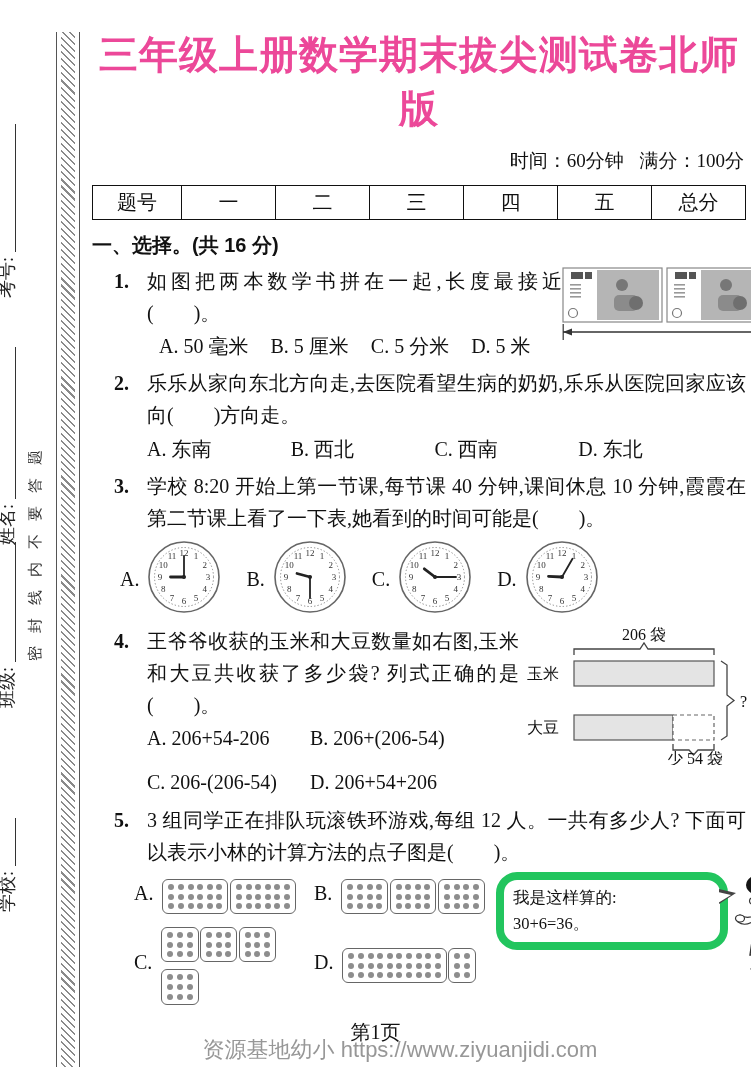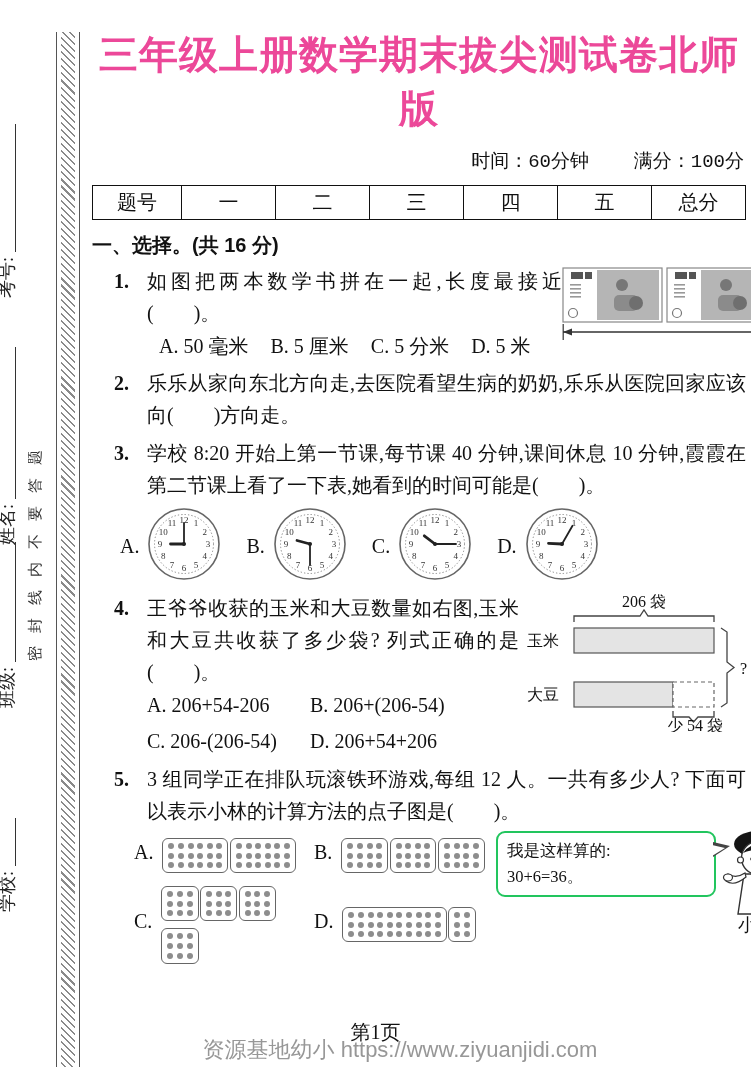--- a/index.html
+++ b/index.html
@@ -24,38 +24,38 @@
         transform:rotate(-90deg);display:flex;align-items:center;justify-content:center;
         background:#fff;font-size:15px;letter-spacing:13px;color:#333;white-space:nowrap;}
 
   
   .main{position:absolute;left:92px;top:0;width:654px;}
   .title{margin-top:28px;text-align:center;font-family:"Liberation Sans","DejaVu Sans",sans-serif;
          font-weight:bold;font-size:39px;letter-spacing:1px;color:#ec4899;}
   .subtitle{margin-top:11px;text-align:center;font-family:"Liberation Sans","DejaVu Sans",sans-serif;
          font-weight:bold;font-size:23px;}
   .meta{margin-top:12px;text-align:right;font-size:19px;padding-right:2px;}
-  .meta span{margin-left:40px;font-family:Liberation Mono, monospace;}
+  .meta span{margin-left:11px;}
 
   table.score{margin-top:11px;width:100%;border-collapse:collapse;table-layout:fixed;}
   table.score td{border:1.6px solid #111;height:33px;text-align:center;font-size:20px;padding:0;}
   table.score td:first-child{width:88px;}
 
   .section-heading{margin-top:12px;font-family:"Liberation Sans","DejaVu Sans",sans-serif;
          font-weight:bold;font-size:20px;}
 
   .q{margin-top:6px;padding-left:22px;}
   .q-line{display:flex;}
   .qnum{flex:none;width:33px;font-weight:bold;font-size:20px;line-height:32px;}
   .qtext{flex:1;font-size:20px;line-height:32px;text-align:justify;}
   .opts-inline{margin-top:2px;margin-left:45px;display:flex;gap:22px;font-size:20px;line-height:30px;}
   .opts-grid4{margin-top:3px;margin-left:33px;display:grid;grid-template-columns:repeat(4,1fr);
               width:575px;font-size:20px;line-height:30px;}
   .q4-opts{margin-top:2px;margin-left:33px;display:grid;grid-template-columns:163px auto;
-              row-gap:5px;font-size:20px;line-height:31px;}
+              row-gap:13px;font-size:20px;line-height:31px;}
 
   
   .q1-flex{display:flex;align-items:flex-start;}
   .q1-left{width:448px;flex:none;}
   .q1-img{flex:1;padding-top:2px;}
 
   
   .clock-row{margin-top:6px;margin-left:6px;display:flex;gap:25px;align-items:center;}
   .clock-item{display:flex;align-items:center;gap:8px;font-size:20px;}
   .clock-item svg text{font-size:9px;fill:#333;text-anchor:middle;font-family:"Liberation Serif",serif;}
@@ -70,21 +70,21 @@
   .q4svg .bard{fill:#fff;stroke:#666;stroke-width:1.2px;stroke-dasharray:4,3;}
 
   
   .q5-body{display:flex;margin-top:4px;margin-left:20px;align-items:flex-start;}
   .dots-grid{display:grid;grid-template-columns:180px 178px;row-gap:6px;flex:none;}
   .dot-item{display:flex;align-items:center;gap:9px;font-size:20px;}
   .dotbox{display:inline-grid;gap:3.6px;padding:4px 5px;border:1.5px solid #666;border-radius:6px;
           margin-right:1.5px;background:#fff;}
   .dotbox i{width:6px;height:6px;border-radius:50%;background:#8d8d8d;display:block;}
   .bubble-area{display:flex;align-items:flex-start;margin-left:4px;position:relative;}
-  .bubble{position:relative;width:198px;border:2px solid #22c55e;border-radius:9px;padding:5px 9px;
+  .bubble{position:relative;width:198px;border:8px solid #22c55e;border-radius:21px;padding:5px 9px;
           font-size:16.5px;line-height:26px;background:#fff;}
   .bubble::before{content:"";position:absolute;right:-16px;top:9px;border-style:solid;
           border-width:4px 0 11px 17px;border-color:transparent transparent transparent #444;}
   .bubble::after{content:"";position:absolute;right:-11px;top:12px;border-style:solid;
           border-width:3px 0 8px 13px;border-color:transparent transparent transparent #fff;}
   .xiaolin{display:flex;flex-direction:column;align-items:center;margin-left:6px;margin-top:-2px;}
   .xiaolin-label{font-size:18px;margin-top:-4px;}
 
   
   .watermark{position:absolute;left:80px;width:640px;top:1010px;text-align:center;
@@ -191,20 +191,26 @@
           </svg>
         </div>
       </div>
     </div>
 
     <div class="q">
       <div class="q-line">
         <span class="qnum">2.</span>
         <span class="qtext">乐乐从家向东北方向走,去医院看望生病的奶奶,乐乐从医院回家应该向(　　)方向走。</span>
       </div>
+      <div class="opts-grid4">
+        <span>A. 东南</span>
+        <span>B. 西北</span>
+        <span>C. 西南</span>
+        <span>D. 东北</span>
+      </div>
     </div>
 
     <div class="q">
       <div class="q-line">
         <span class="qnum">3.</span>
         <span class="qtext">学校 8:20 开始上第一节课,每节课 40 分钟,课间休息 10 分钟,霞霞在第二节课上看了一下表,她看到的时间可能是(　　)。</span>
       </div>
       <div class="clock-row">
         <div class="clock-item">
           <span>A.</span>

